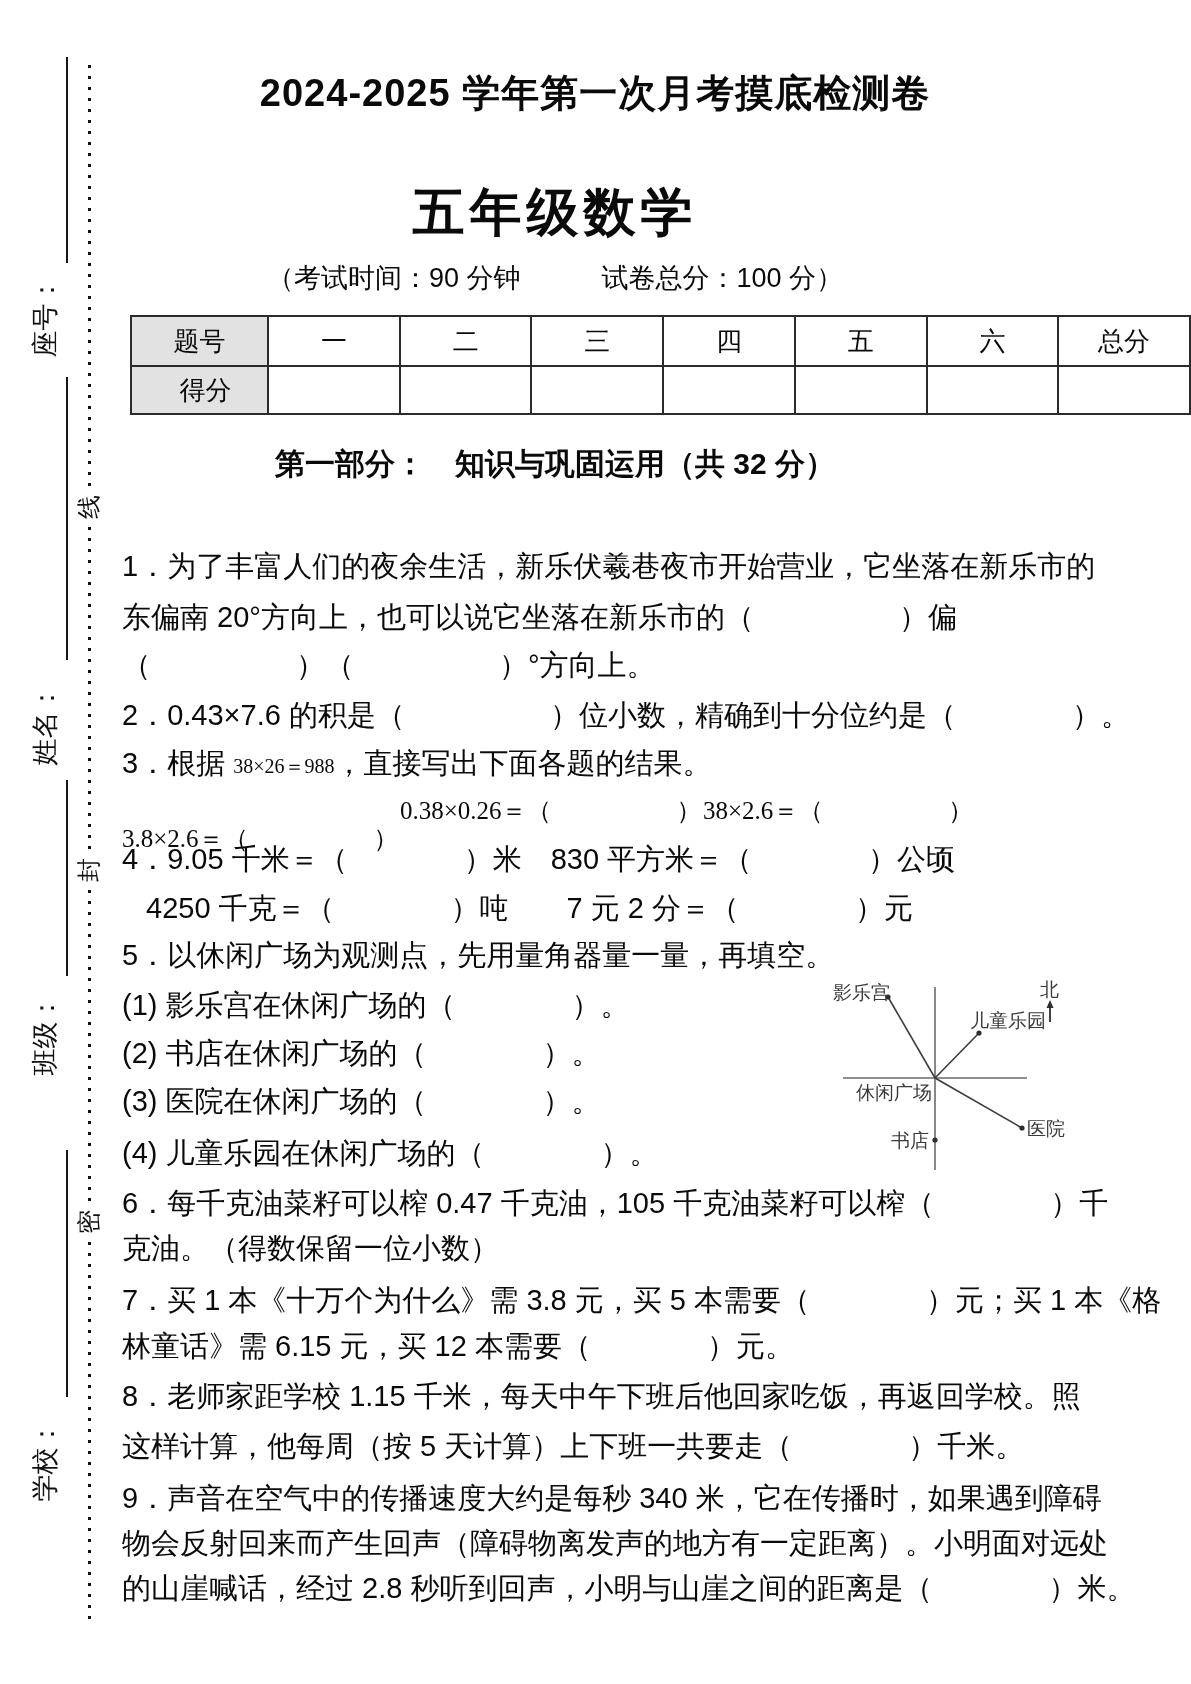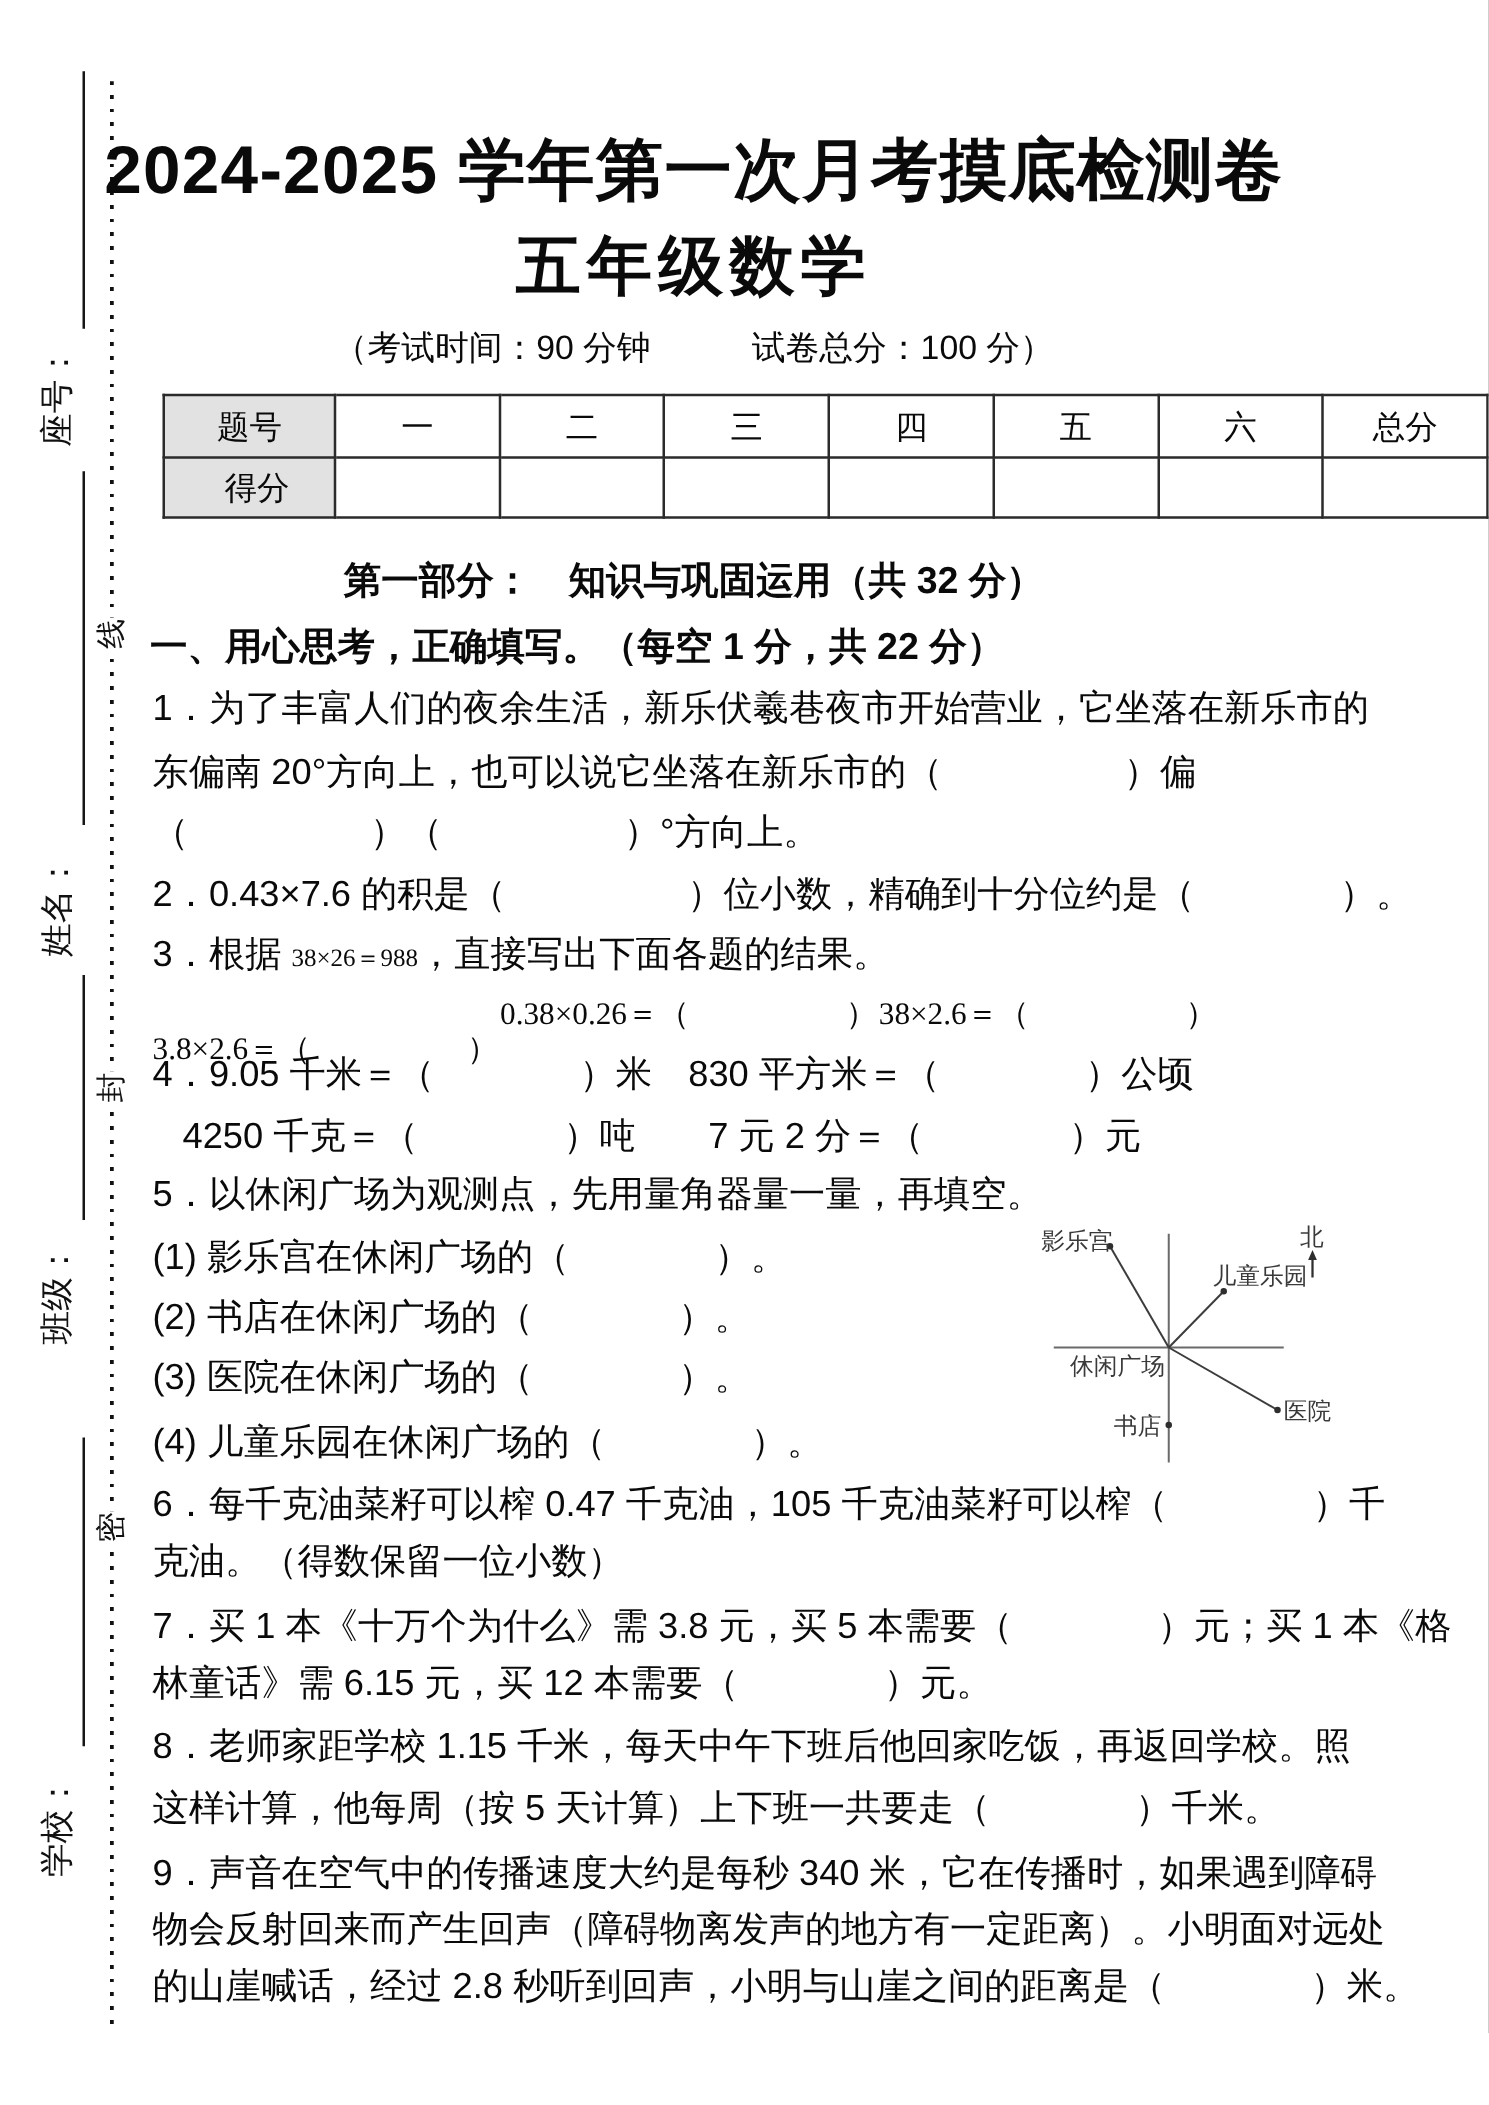--- a/index.html
+++ b/index.html
@@ -26,21 +26,21 @@
   }
   .seal-char{
     position:absolute;left:89px;
     transform:translate(-50%,-50%) rotate(-90deg);
     background:#fff;padding:3px 1px;
     font-family:"Liberation Serif","DejaVu Serif",serif;
     font-size:24px;color:#111;
   }
   
   .centered{position:absolute;left:0;width:1110px;text-align:center;}
-  .title1{top:100px;font-size:54px;font-weight:bold;letter-spacing:1px;white-space:pre;}
+  .title1{top:68px;font-size:38px;font-weight:bold;letter-spacing:1px;white-space:pre;padding-left:40px;}
   .title2{top:178px;font-size:52px;font-weight:bold;letter-spacing:5px;}
   .exam-info{top:260px;font-size:27px;white-space:pre;}
   
   .score-table{
     position:absolute;left:130px;top:315px;
     border-collapse:collapse;table-layout:fixed;
   }
   .score-table td{
     border:2px solid #2b2b2b;
     text-align:center;vertical-align:middle;
@@ -106,21 +106,20 @@
         <td class="num-cell"></td>
         <td class="num-cell"></td>
         <td class="num-cell"></td>
         <td class="num-cell"></td>
         <td class="num-cell"></td>
       </tr>
     </tbody>
   </table>
 
   <div class="centered sec-head">第一部分：　知识与巩固运用（共 32 分）</div>
-  <div class="part-head">一、用心思考，正确填写。（每空 1 分，共 22 分）</div>
 
   <div class="line" style="top:547px;">1．为了丰富人们的夜余生活，新乐伏羲巷夜市开始营业，它坐落在新乐市的</div>
   <div class="line" style="top:598px;">东偏南 20°方向上，也可以说它坐落在新乐市的（　　　　　）偏</div>
   <div class="line" style="top:646px;">（　　　　　）（　　　　　）°方向上。</div>
   <div class="line" style="top:696px;">2．0.43×7.6 的积是（　　　　　）位小数，精确到十分位约是（　　　　）。</div>
   <div class="line" style="top:744px;"><span>3．根据 </span><span class="math">38×26＝988</span><span>，直接写出下面各题的结果。</span></div>
   <div class="eq" style="left:122px;top:822px;">3.8×2.6＝（　　　　　）</div>
   <div class="eq" style="left:400px;top:794px;">0.38×0.26＝（　　　　　）</div>
   <div class="eq" style="left:703px;top:794px;">38×2.6＝（　　　　　）</div>
   <div class="line" style="top:840px;">4．9.05 千米＝（　　　　）米　830 平方米＝（　　　　）公顷</div>

